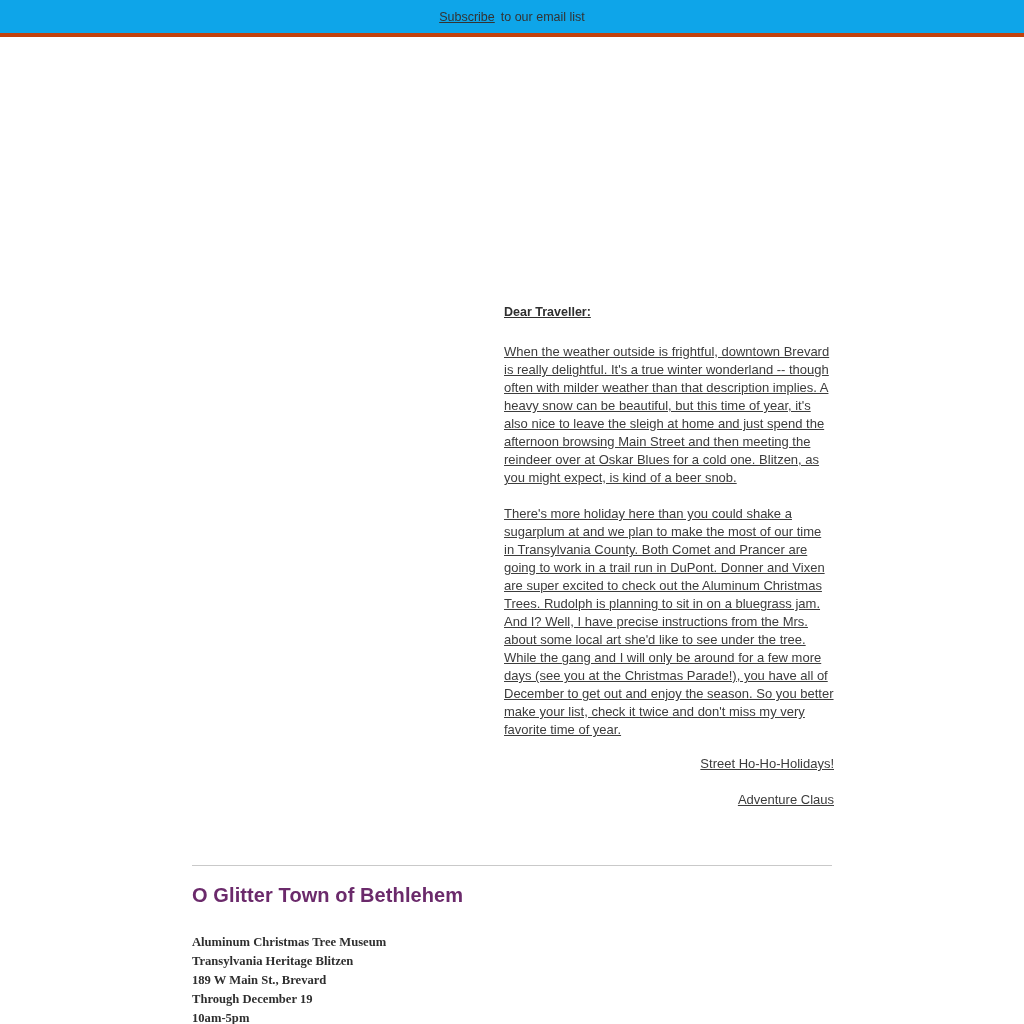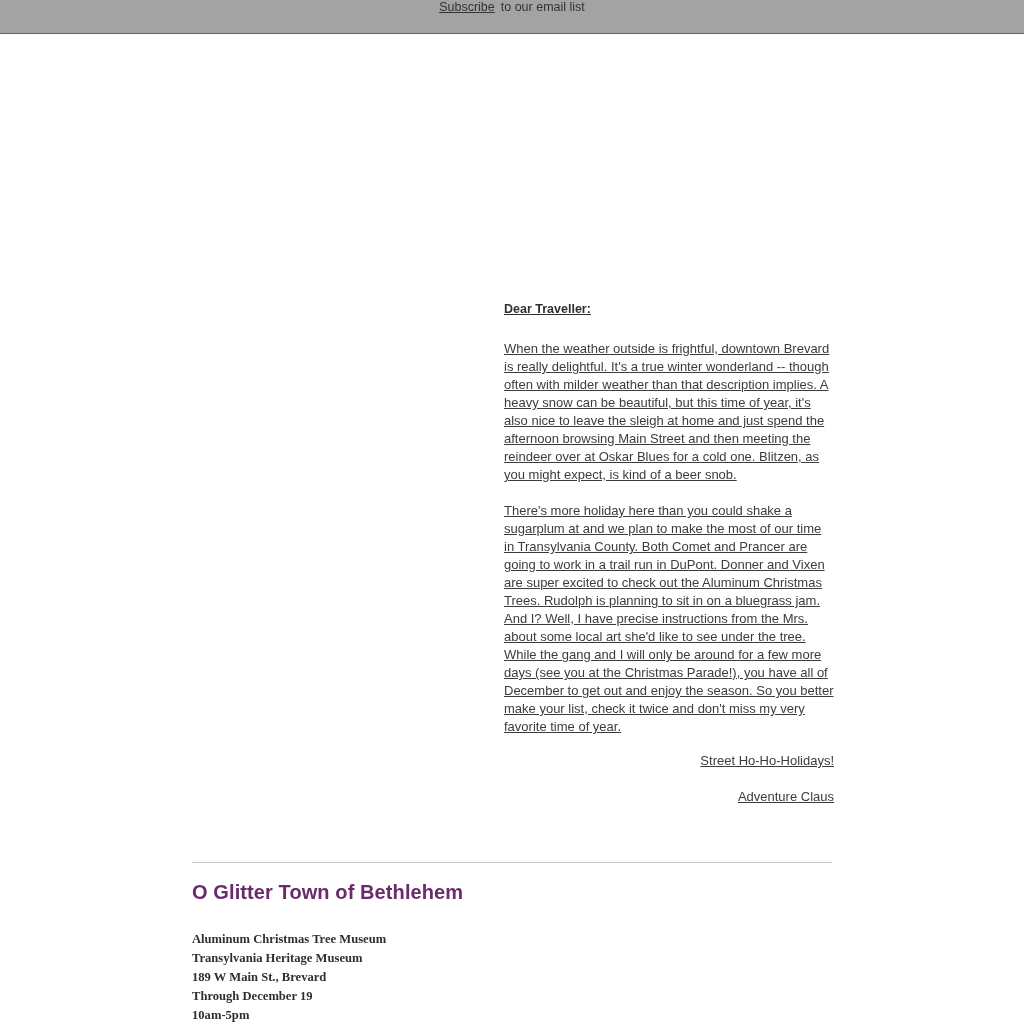--- a/index.html
+++ b/index.html
@@ -10,23 +10,24 @@
   body {
     width: 1024px;
     height: 1024px;
     font-family: "Liberation Sans", sans-serif;
     color: #333333;
     overflow: hidden;
   }
 
   .topbar {
     height: 33px;
-    background: #a3a3a3;
-    border-bottom: 1px solid #c2410c;
+    background: #0ea5e9;
+    border-bottom: 4px solid #c2410c;
     display: flex;
+    align-items: center;
     justify-content: center;
     font-size: 12.5px;
     color: #333333;
   }
   .topbar a {
     color: #333333;
     text-decoration: underline;
   }
   .topbar .tail {
     margin-left: 6px;
@@ -118,21 +119,21 @@
     <p class="sign-line">Street Ho-Ho-Holidays!</p>
     <p class="sign-line second">Adventure Claus</p>
   </div>
 
   <div class="divider"></div>
 
   <div class="section">
     <h2>O Glitter Town of Bethlehem</h2>
     <div class="details">
       <div>Aluminum Christmas Tree Museum</div>
-      <div>Transylvania Heritage Museum</div>
+      <div>Transylvania Heritage Blitzen</div>
       <div>189 W Main St., Brevard</div>
       <div>Through December 19</div>
       <div>10am-5pm</div>
     </div>
 
   </div>
 
 </div>
 
 </body></html>

